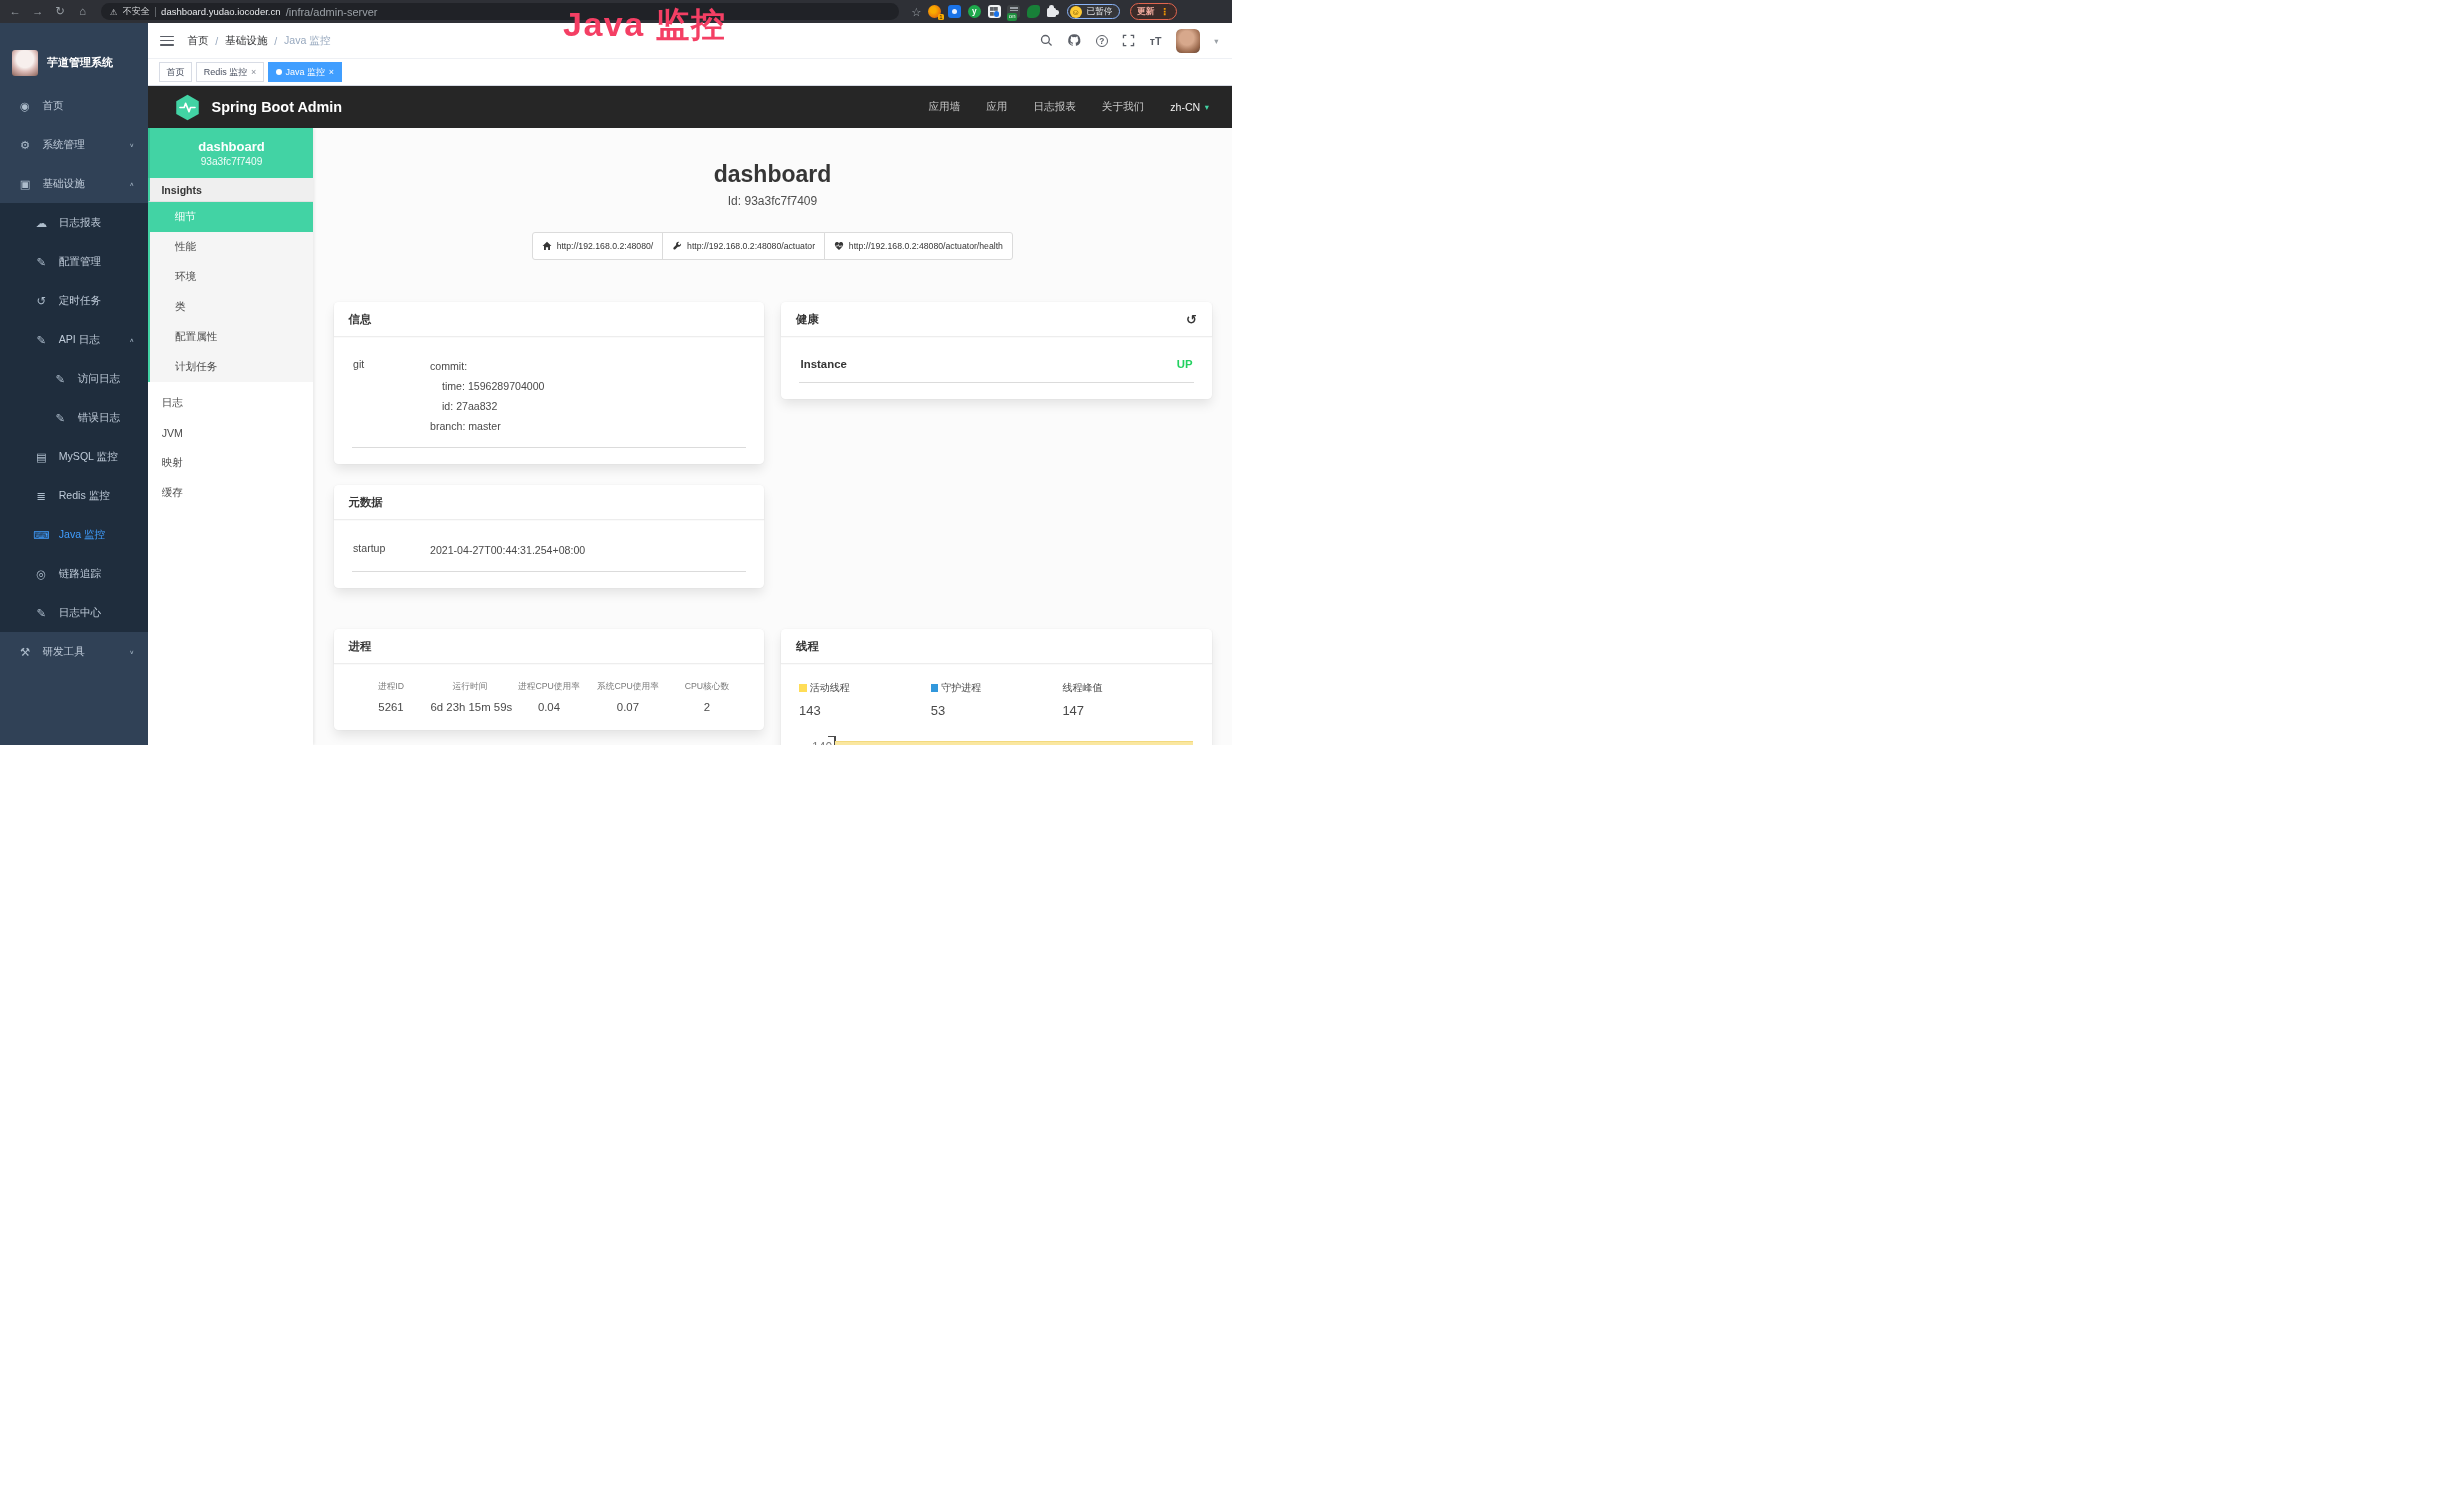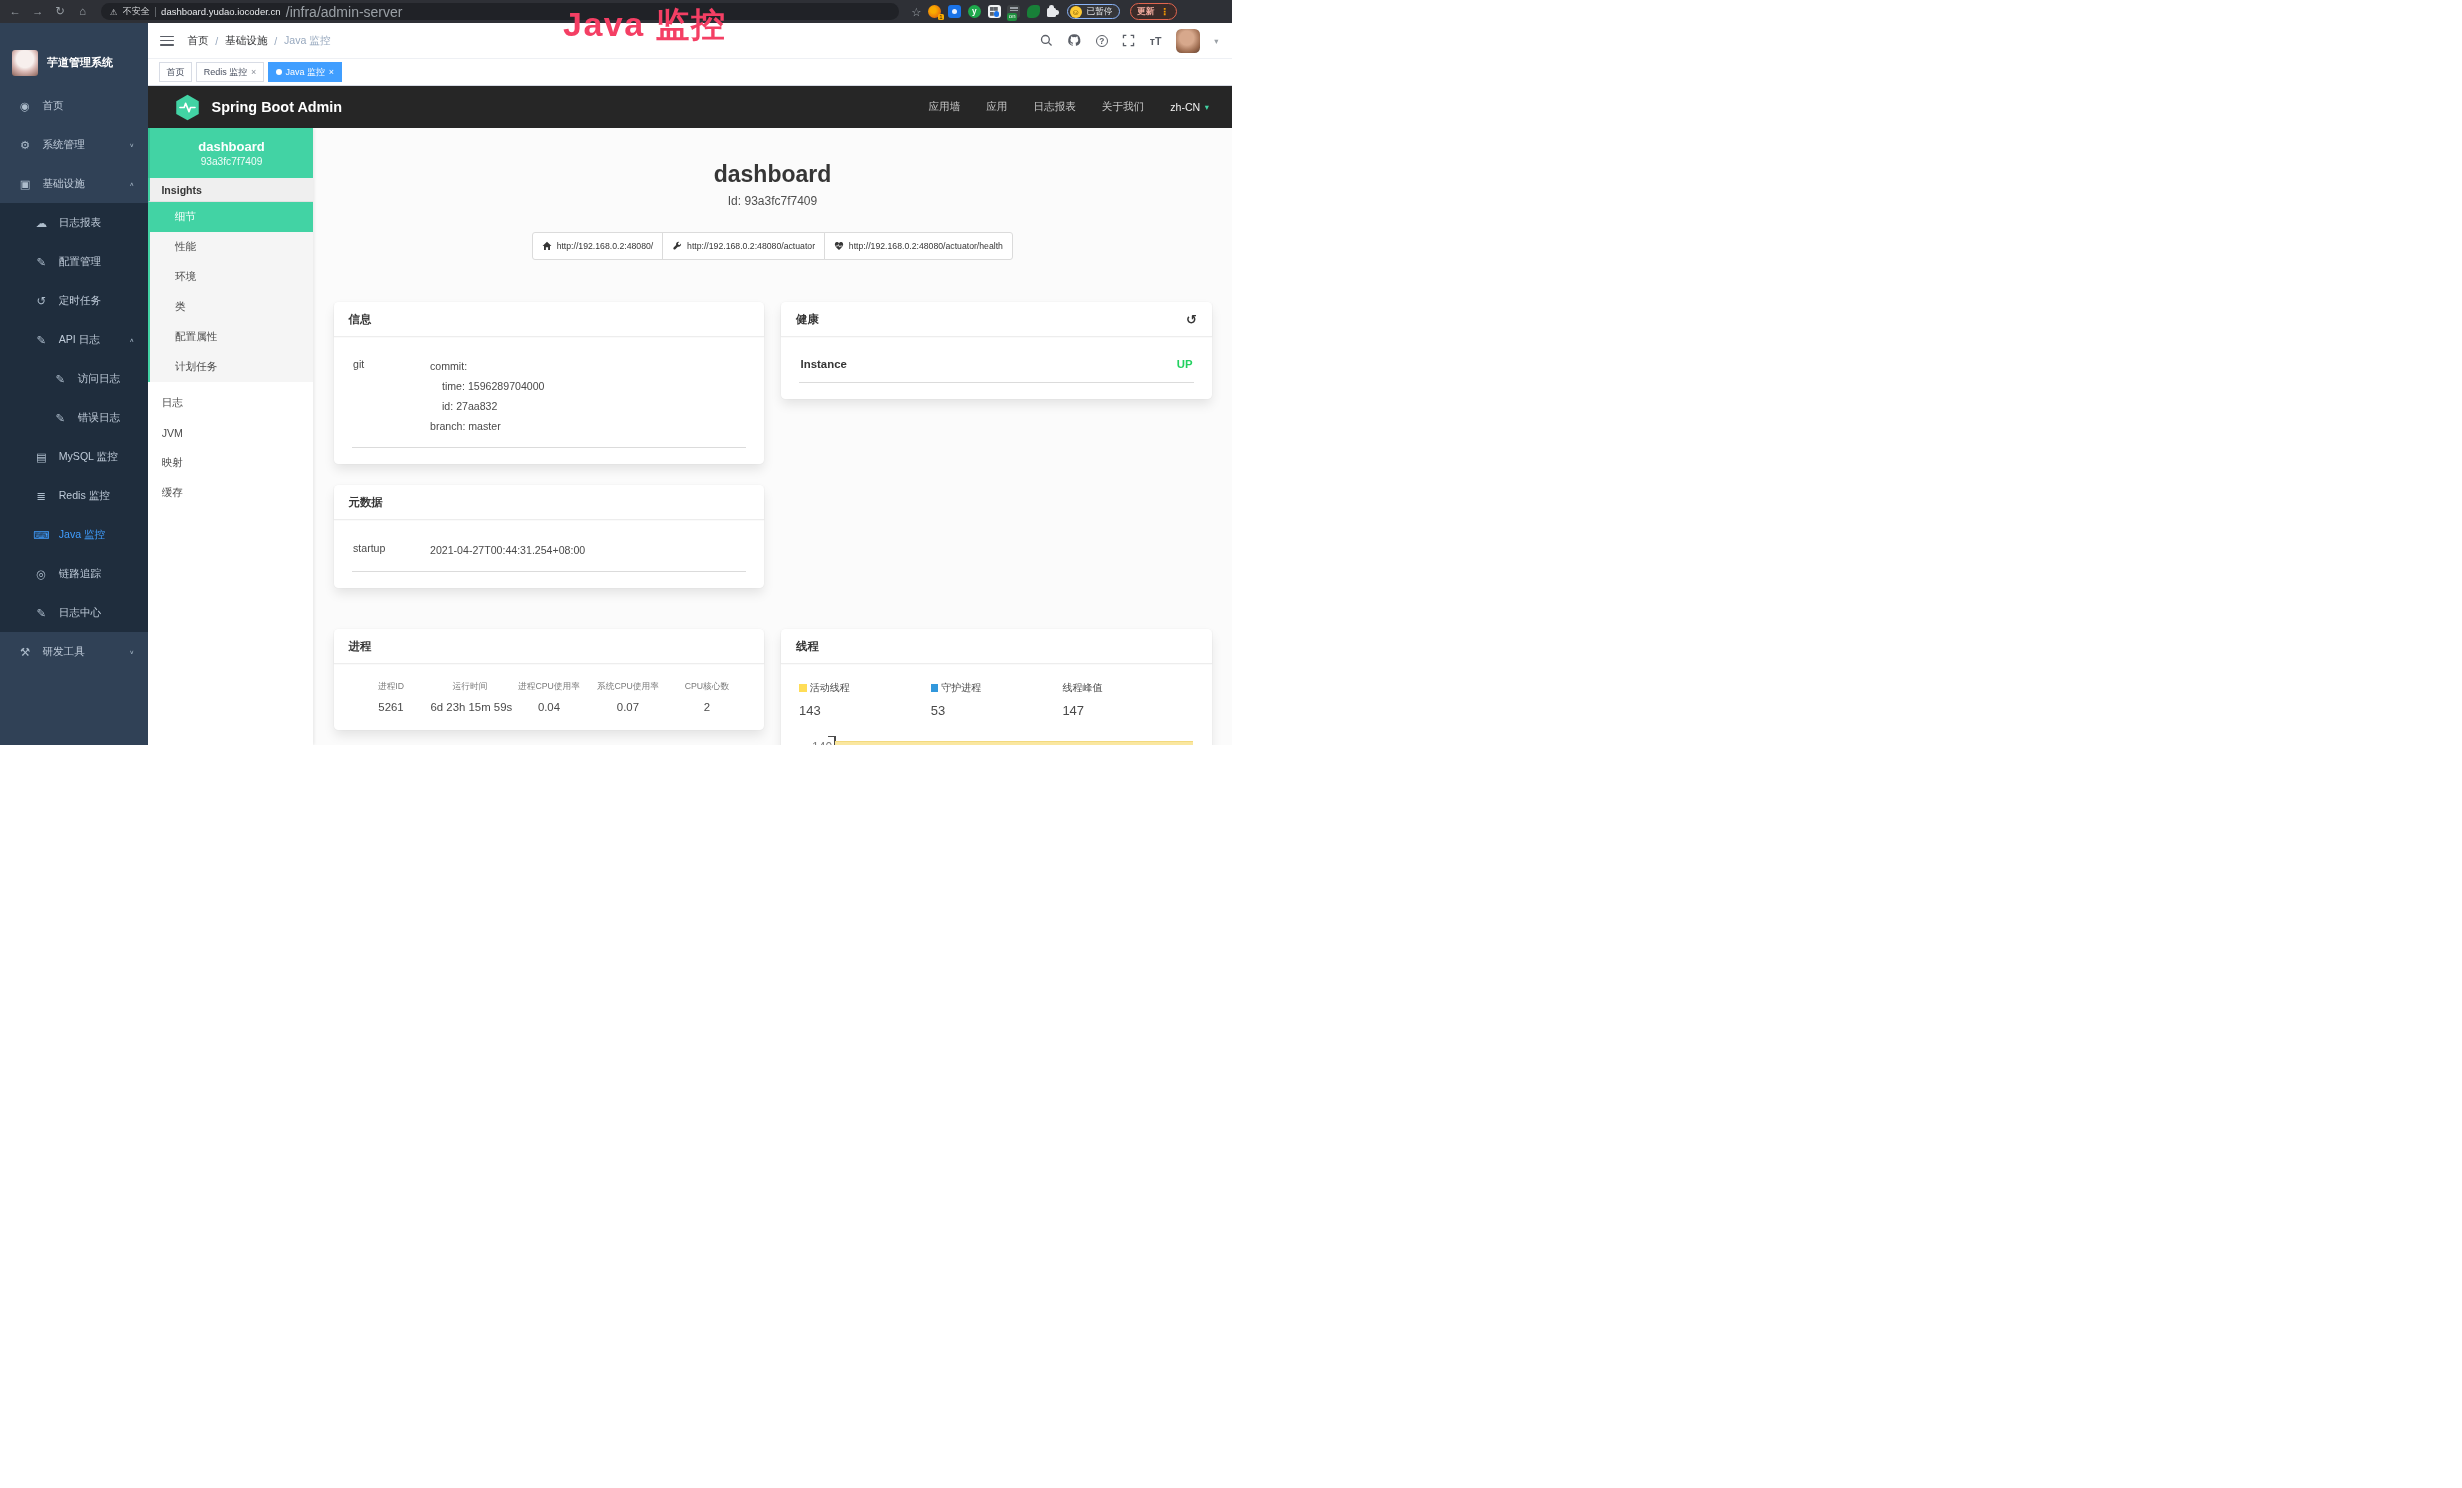--- a/index.html
+++ b/index.html
@@ -10,21 +10,21 @@
   
   .browser-bar { position:absolute; top:0; left:0; width:100%; height:23px; background:#2e3036;
     display:flex; align-items:center; padding:0 6px; gap:4.6px; z-index:5; }
   .bnav { color:#9aa0a6; font-size:11.4px; width:18px; text-align:center; line-height:23px; cursor:pointer; }
   .url-pill { height:16.7px; flex:0 0 798px; margin-left:4.6px; background:#202227; border-radius:8.3px;
     display:flex; align-items:center; padding:0 9px; gap:5.3px; }
   .warn { color:#d8dadd; font-size:8.3px; }
   .sec-label { color:#d8dadd; font-size:9px; }
   .url-div { width:0.8px; height:10px; background:#5f6368; }
   .url-host { color:#e8eaed; font-size:9.5px; }
-  .url-path { color:#9aa0a6; font-size:14px; }
+  .url-path { color:#9aa0a6; font-size:11px; }
   .ext-zone { display:flex; align-items:center; gap:6.8px; margin-left:7.6px; }
   .star { color:#9aa0a6; font-size:11.4px; }
   .ext { position:relative; width:13px; height:13px; border-radius:3px; }
   .ext-c { background:radial-gradient(circle at 40% 40%,#f9ab00 25%,#e8710a 70%); border-radius:50%; }
   .badge-1 { position:absolute; right:-3px; bottom:-2.3px; background:#f9ab00; color:#3c2800; font-size:6px;
     padding:0 1.5px; border-radius:1.5px; line-height:6.8px; }
   .ext-pin { background:#1a73e8; }
   .ext-pin::after { content:''; position:absolute; left:3.8px; top:3.8px; width:5.3px; height:5.3px; border-radius:50%; background:#e8f0fe; }
   .ext-y { background:#1ea94c; border-radius:50%; color:#fff; font-size:8.3px; font-weight:bold; text-align:center; line-height:13px; }
   .ext-grid { background:#f1f3f4; }

